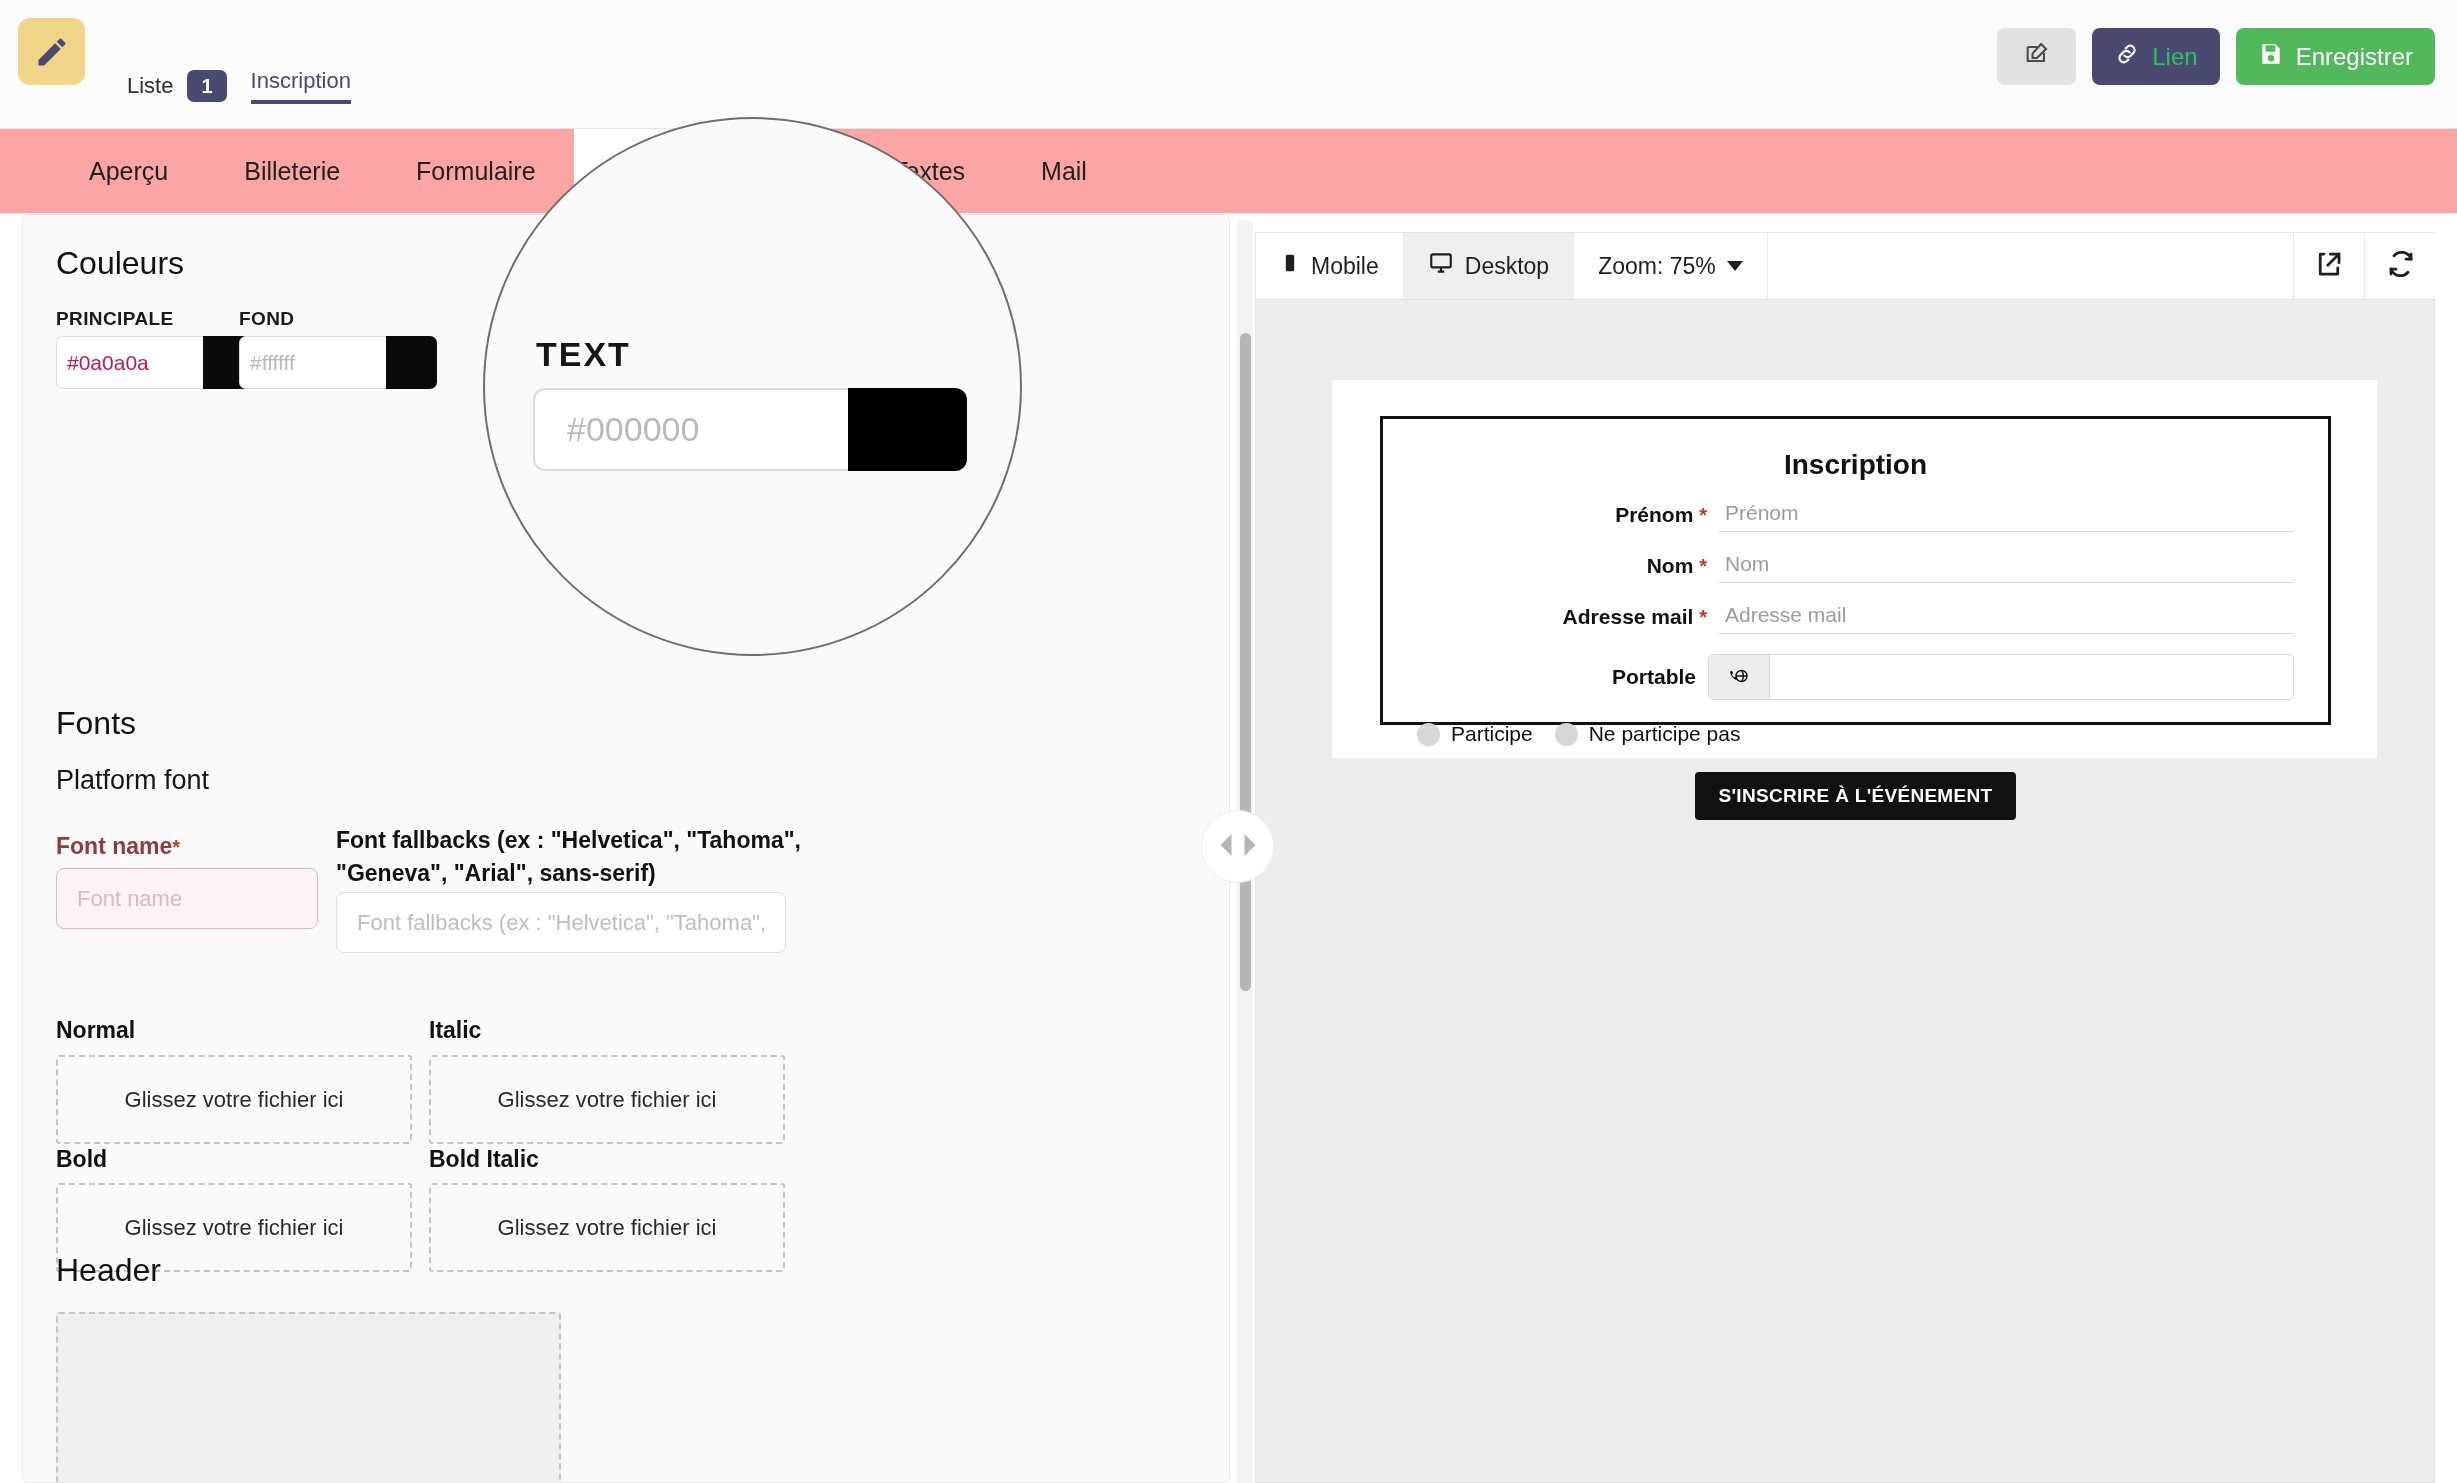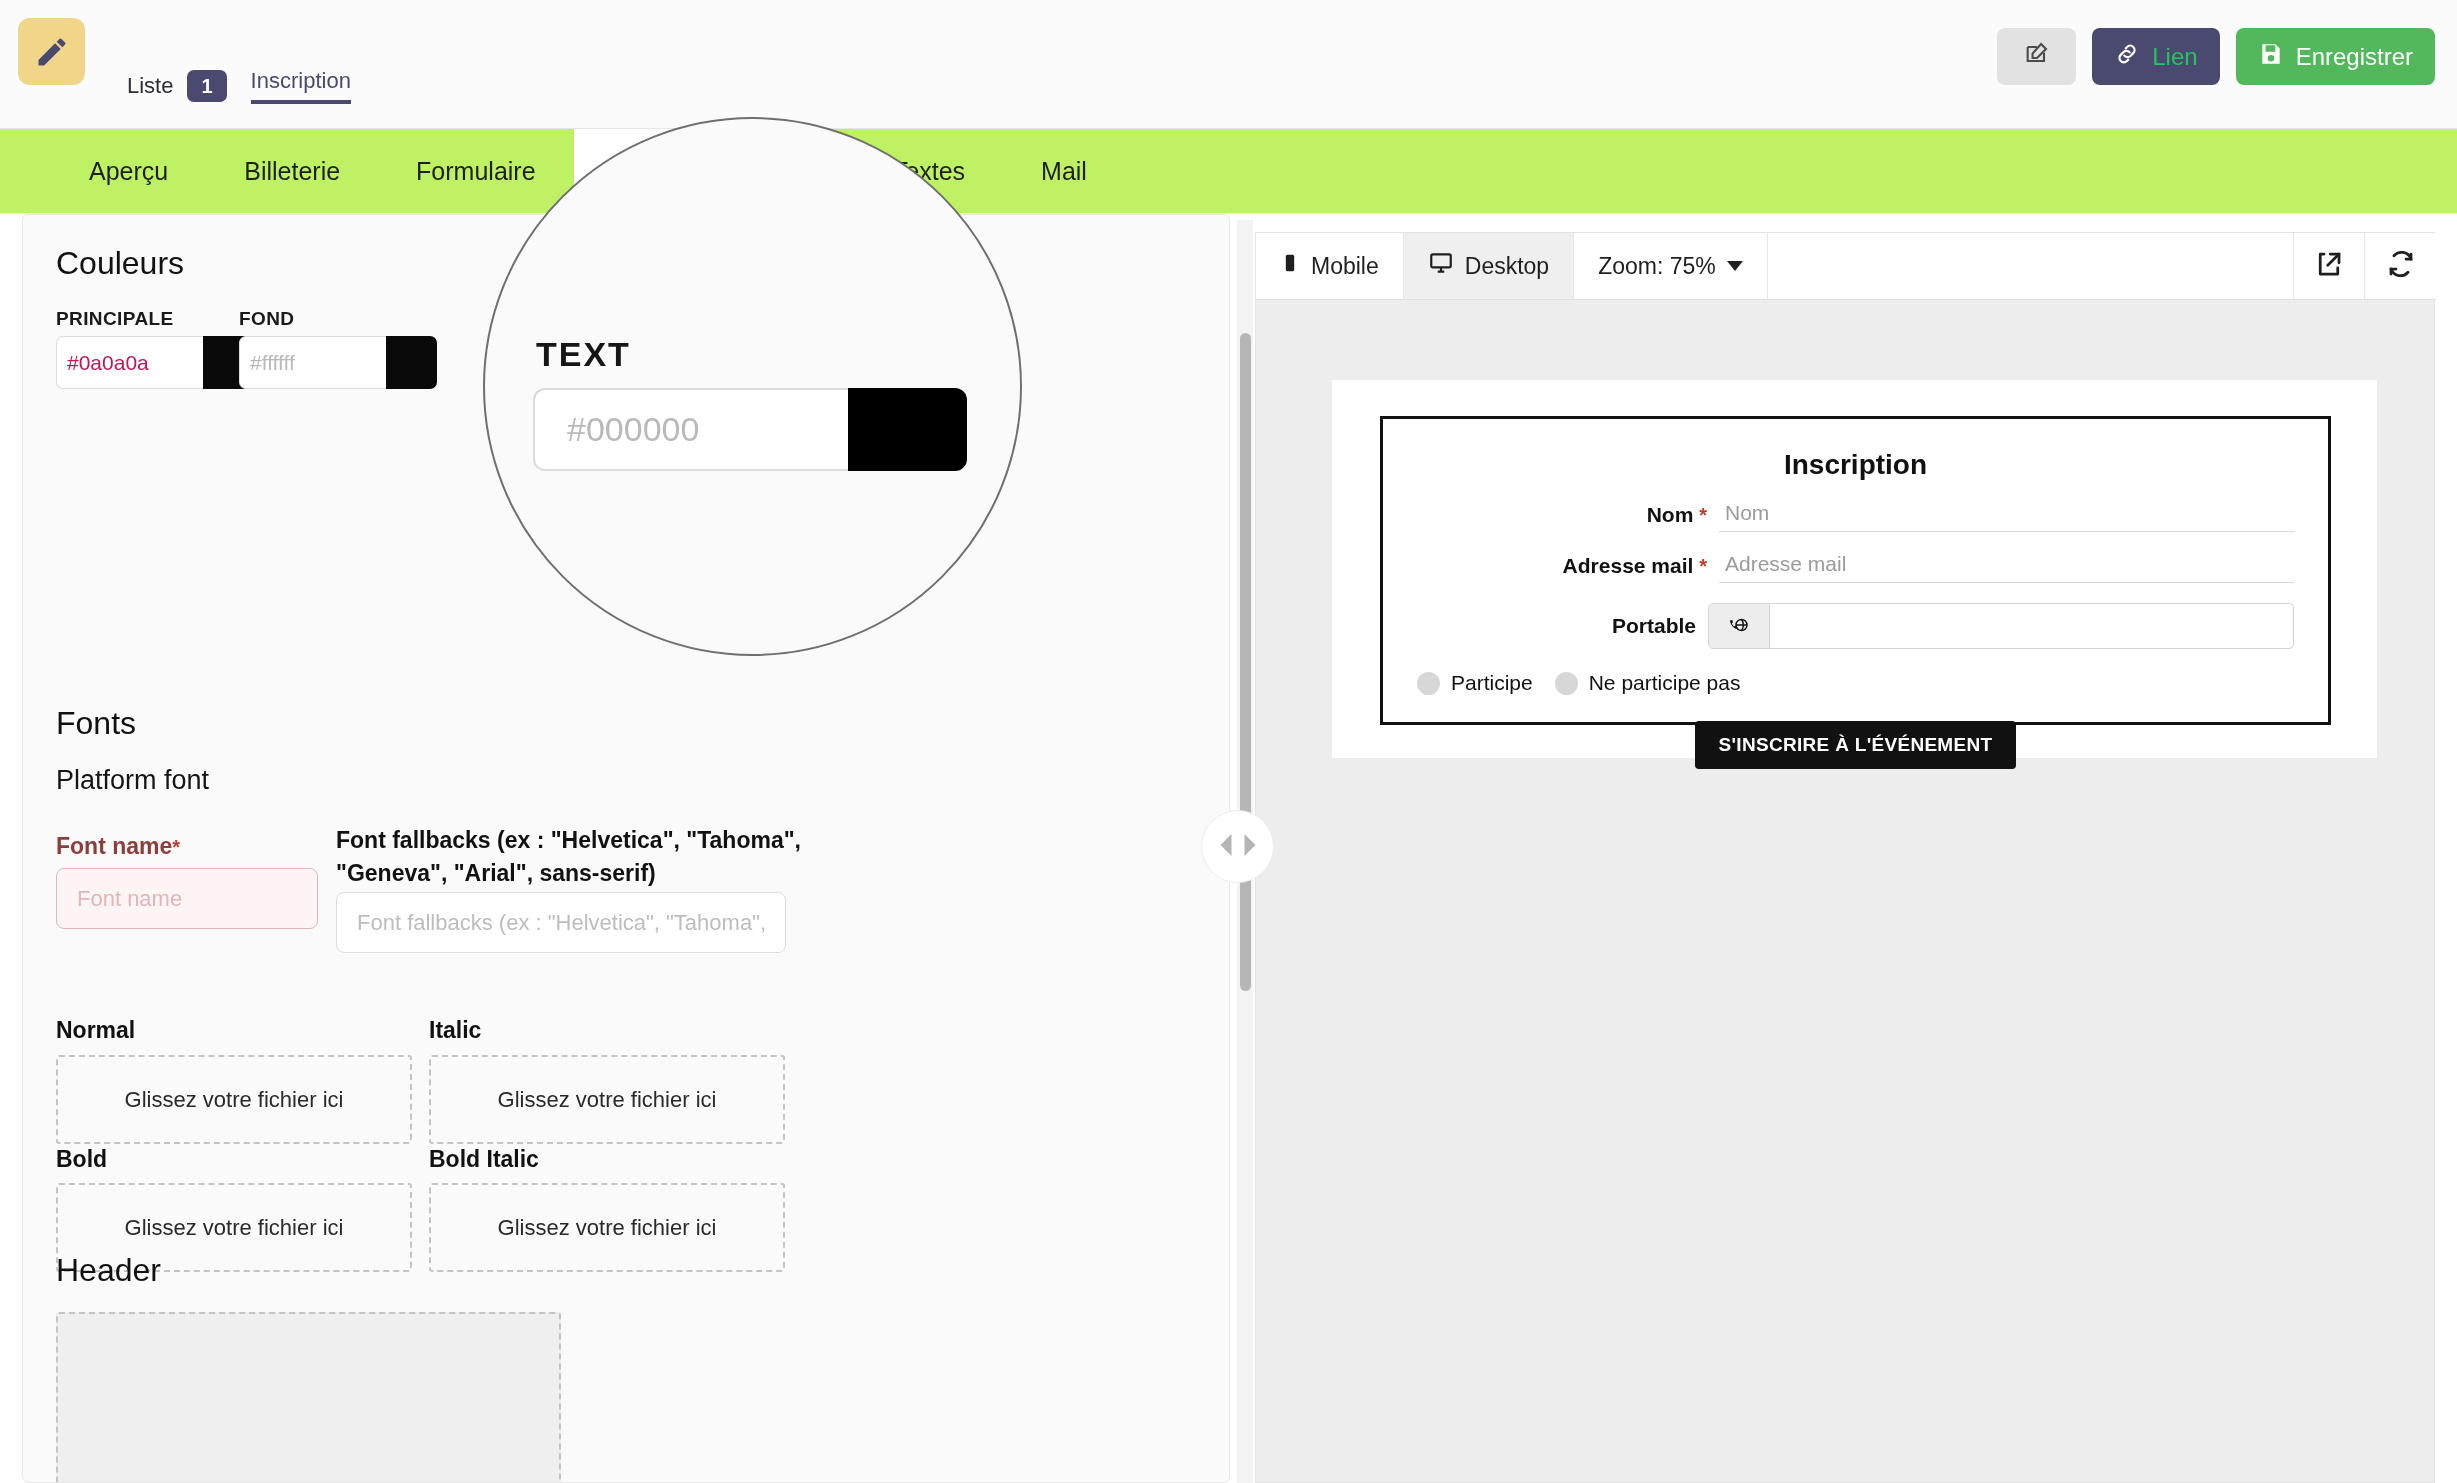--- a/index.html
+++ b/index.html
@@ -58,21 +58,21 @@
   }
   .btn-ghost { background: #e2e2e2; width: 79px; justify-content: center; padding: 0; }
   .btn-ghost svg { width: 28px; height: 28px; }
   .btn-link { background: #4a4a70; color: #22c55e; }
   .btn-save { background: #53b85b; color: #ffffff; }
   .btn svg { flex: none; }
 
   
   .tabbar {
     position: absolute; left: 0; top: 129px; width: 2457px; height: 85px;
-    background: #bef264; border-bottom: 1px solid #ececec;
+    background: #fca5a5; border-bottom: 1px solid #ececec;
   }
   .tabs { display: flex; align-items: center; height: 85px; padding-left: 51px; }
   .tab {
     font-size: 25px; color: #1f1f1f; padding: 0 38px; height: 85px;
     line-height: 85px; cursor: pointer; white-space: nowrap;
   }
   .tab.active { background: #ffffff; }
 
   
   .editor {
@@ -412,20 +412,27 @@
           <path d="M16 8h4V4M8 16H4v4"></path>
         </svg>
       </span>
     </div>
   </div>
 
   <div class="pcard">
     <div class="pform">
       <div class="pform-title">Inscription</div>
 
+      <div class="prow">
+        <div class="plabel">
+          <span>Prénom</span>
+          <span class="req">*</span>
+        </div>
+        <div class="pfield">Prénom</div>
+      </div>
 
       <div class="prow">
         <div class="plabel">
           <span>Nom</span>
           <span class="req">*</span>
         </div>
         <div class="pfield">Nom</div>
       </div>
 
       <div class="prow">

